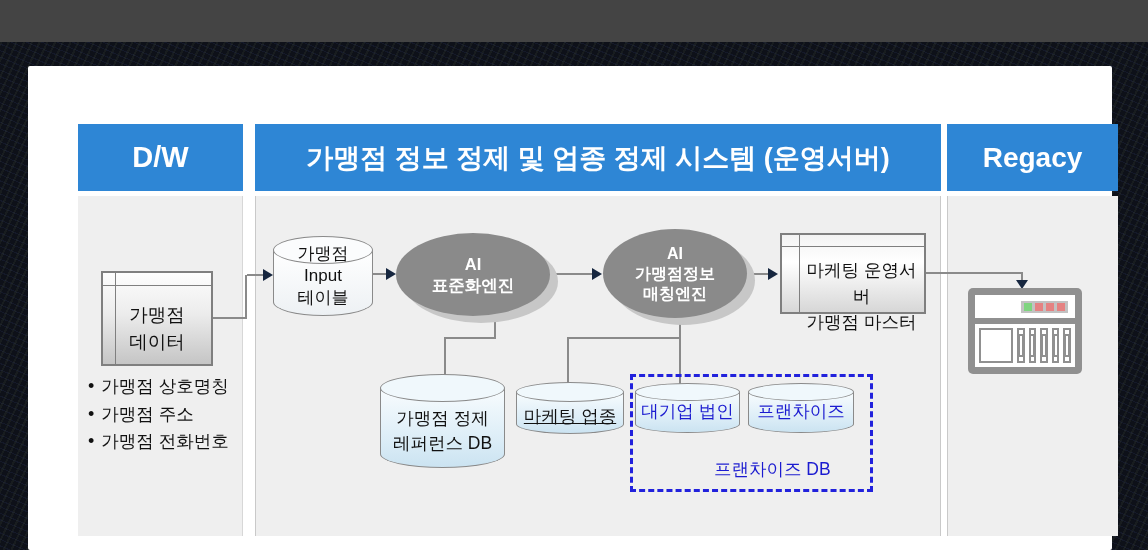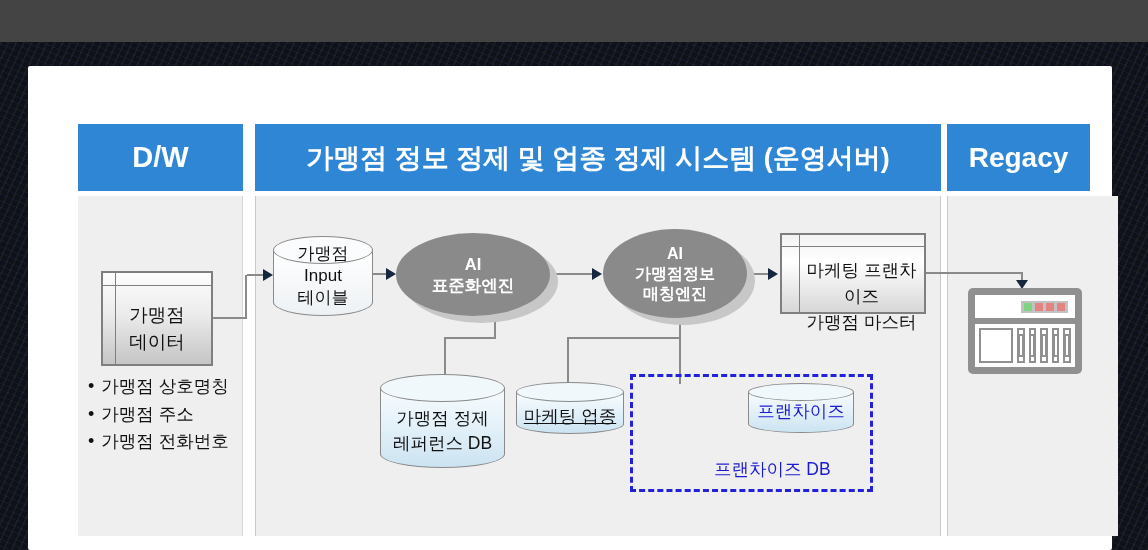--- a/index.html
+++ b/index.html
@@ -10,21 +10,21 @@
            repeating-linear-gradient(115deg, rgba(70,80,60,.18) 0 2px, transparent 2px 7px),
            repeating-linear-gradient(23deg, rgba(40,50,90,.25) 0 1px, transparent 1px 6px);
          pointer-events:none;}
   .slide{position:absolute;left:28px;top:24px;width:1084px;height:484px;background:#ffffff;border-radius:2px;}
 
   
   .hdr{position:absolute;top:58px;height:67px;background:#2E86D5;color:#ffffff;display:flex;
        align-items:center;justify-content:center;font-weight:bold;}
   #hdr-dw{left:50px;width:165px;font-size:29px;}
   #hdr-main{left:227px;width:686px;font-size:27px;}
-  #hdr-regacy{left:919px;width:143px;font-size:28px;text-align:right;}
+  #hdr-regacy{left:919px;width:171px;font-size:28px;text-align:right;}
 
   
   .panel{position:absolute;top:130px;height:340px;background:#EFEFEF;box-sizing:border-box;}
   #panel-dw{left:50px;width:165px;border-right:1px solid #d7d7d7;}
   #panel-main{left:227px;width:686px;border-left:1px solid #c9c9c9;border-right:1px solid #c9c9c9;}
   #panel-regacy{left:919px;width:171px;border-left:1px solid #c9c9c9;}
 
   
   .tbox{position:absolute;border:2px solid #7f7f7f;box-sizing:border-box;}
   .tb-h{position:absolute;left:0;right:0;height:0;border-top:1.5px solid #7f7f7f;}
@@ -198,40 +198,45 @@
     <div class="eng eng-shadow" id="eng2-shadow"></div>
     <div class="eng eng-main" id="eng2">
       <span>AI
 가맹점정보
 매칭엔진</span>
     </div>
 
     <div class="tbox" id="master-box">
       <div class="tb-h"></div>
       <div class="tb-v"></div>
-      <div class="tb-lbl">마케팅 프랜차이즈
+      <div class="tb-lbl">마케팅 운영서버
 가맹점 마스터</div>
     </div>
 
     <div class="cyl bluecyl" id="ref-cyl">
       <div class="cyl-body"></div>
       <div class="cyl-top"></div>
       <div class="cyl-lbl">가맹점 정제
 레퍼런스 DB</div>
     </div>
 
     <div class="cyl bluecyl" id="mkt-cyl">
       <div class="cyl-body"></div>
       <div class="cyl-top"></div>
       <div class="cyl-lbl">마케팅 업종</div>
     </div>
 
     <div id="large-db-box"></div>
     <div id="large-db-lbl">프랜차이즈 DB</div>
 
+    <div class="cyl bluecyl" id="corp-cyl">
+      <div class="cyl-body"></div>
+      <div class="cyl-top"></div>
+      <div class="cyl-lbl">대기업 법인</div>
+    </div>
 
     <div class="cyl bluecyl" id="fran-cyl">
       <div class="cyl-body"></div>
       <div class="cyl-top"></div>
       <div class="cyl-lbl">프랜차이즈</div>
     </div>
 
     <div id="server">
       <div class="row1">
         <div class="leds">

